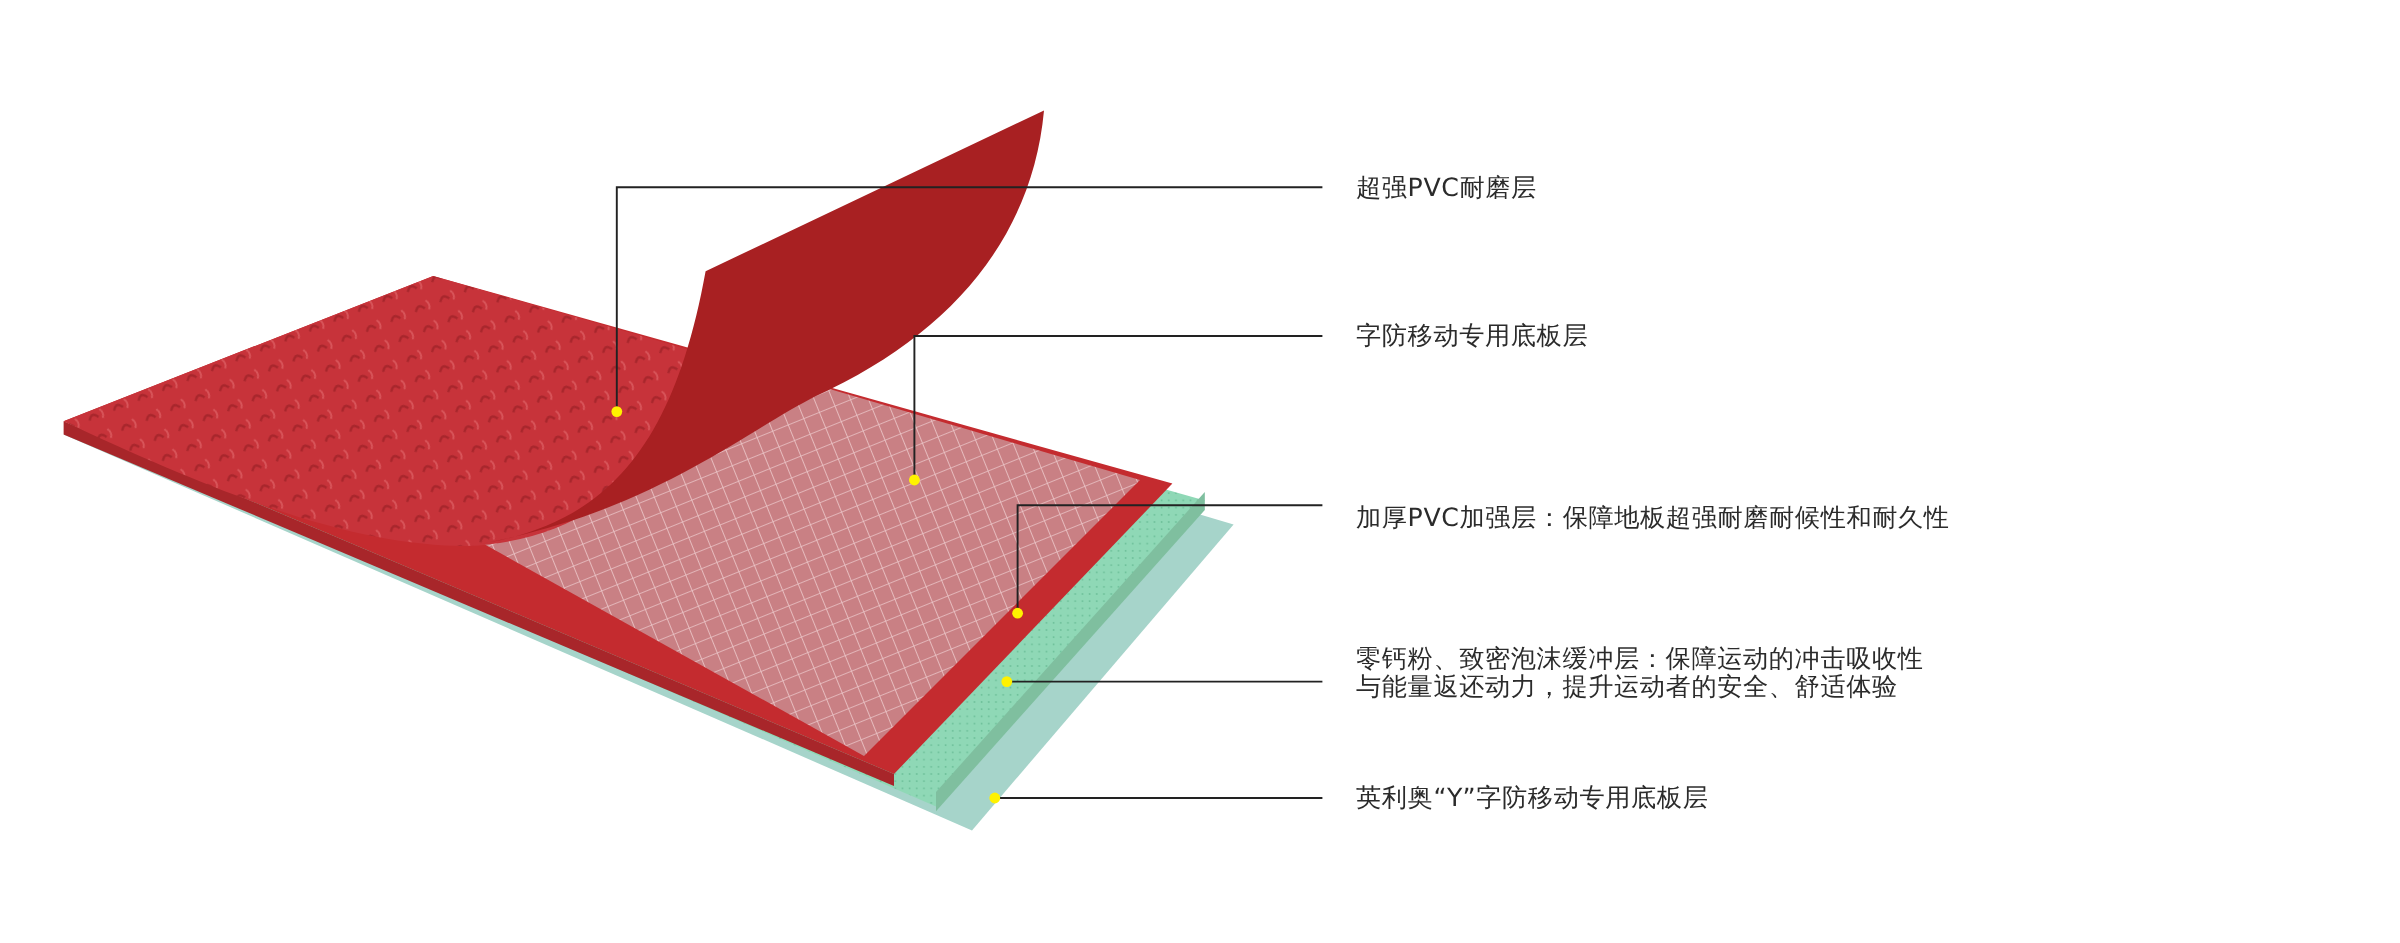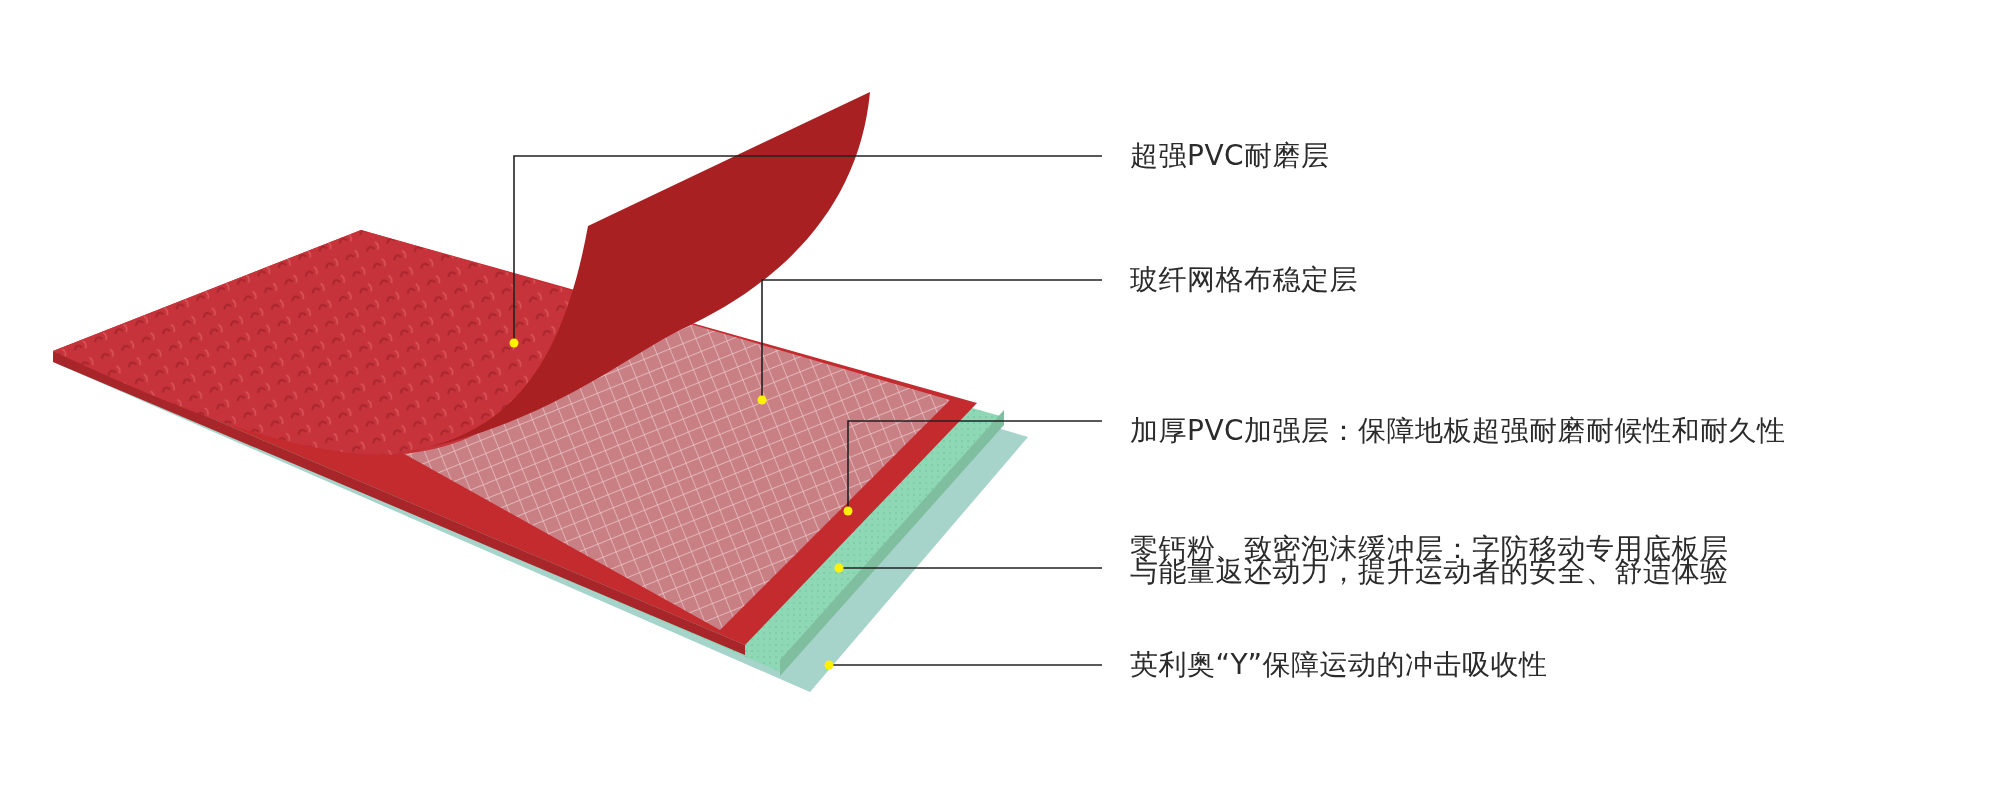--- a/index.html
+++ b/index.html
@@ -1,18 +1,18 @@
 <!DOCTYPE html>
 <html><head>
 <meta charset="utf-8">
 <style>
   html, body { margin:0; padding:0; background:#ffffff; }
   body { width:2000px; height:786px; position:relative; overflow:hidden; font-family:"DejaVu Sans", "Liberation Sans", sans-serif; }
   #diagram { position:absolute; left:0; top:0; width:2000px; height:786px; }
-  .label { position:absolute; left:1130px; color:#2b2b2b; font-size:28px; line-height:40px; white-space:nowrap; letter-spacing:0.5px; }
+  .label { position:absolute; left:1130px; color:#2b2b2b; font-size:21px; line-height:40px; white-space:nowrap; letter-spacing:0.5px; }
 </style>
 </head>
 <body>
 
 <svg id="diagram" viewBox="0 0 2000 786" xmlns="http://www.w3.org/2000/svg">
   <defs>
     <pattern id="gridPat" width="14" height="14" patternUnits="userSpaceOnUse" patternTransform="rotate(-22)">
       <rect width="14" height="14" fill="#c98084"></rect>
       <path d="M0 0 H14 M0 0 V14" stroke="#f3d6d8" stroke-width="1.4" opacity="0.8"></path>
     </pattern>
@@ -48,17 +48,17 @@
   <polyline points="829,665 1102,665" fill="none" stroke="#222" stroke-width="1.6"></polyline>
 
   <circle cx="514" cy="343" r="4.5" fill="#fff200"></circle>
   <circle cx="762" cy="400" r="4.5" fill="#fff200"></circle>
   <circle cx="848" cy="511" r="4.5" fill="#fff200"></circle>
   <circle cx="839" cy="568" r="4.5" fill="#fff200"></circle>
   <circle cx="829" cy="665" r="4.5" fill="#fff200"></circle>
 </svg>
 
 <div class="label" style="top:136px;">超强PVC耐磨层</div>
-<div class="label" style="top:260px;">玻纤网格布稳定层</div>
+<div class="label" style="top:260px;">字防移动专用底板层</div>
 <div class="label" style="top:411px;">加厚PVC加强层：保障地板超强耐磨耐候性和耐久性</div>
-<div class="label" style="top:529px;">零钙粉、致密泡沫缓冲层：字防移动专用底板层</div>
+<div class="label" style="top:529px;">零钙粉、致密泡沫缓冲层：保障运动的冲击吸收性</div>
 <div class="label" style="top:552px;">与能量返还动力，提升运动者的安全、舒适体验</div>
-<div class="label" style="top:645px;">英利奥“Y”保障运动的冲击吸收性</div>
+<div class="label" style="top:645px;">英利奥“Y”字防移动专用底板层</div>
 
 </body></html>

